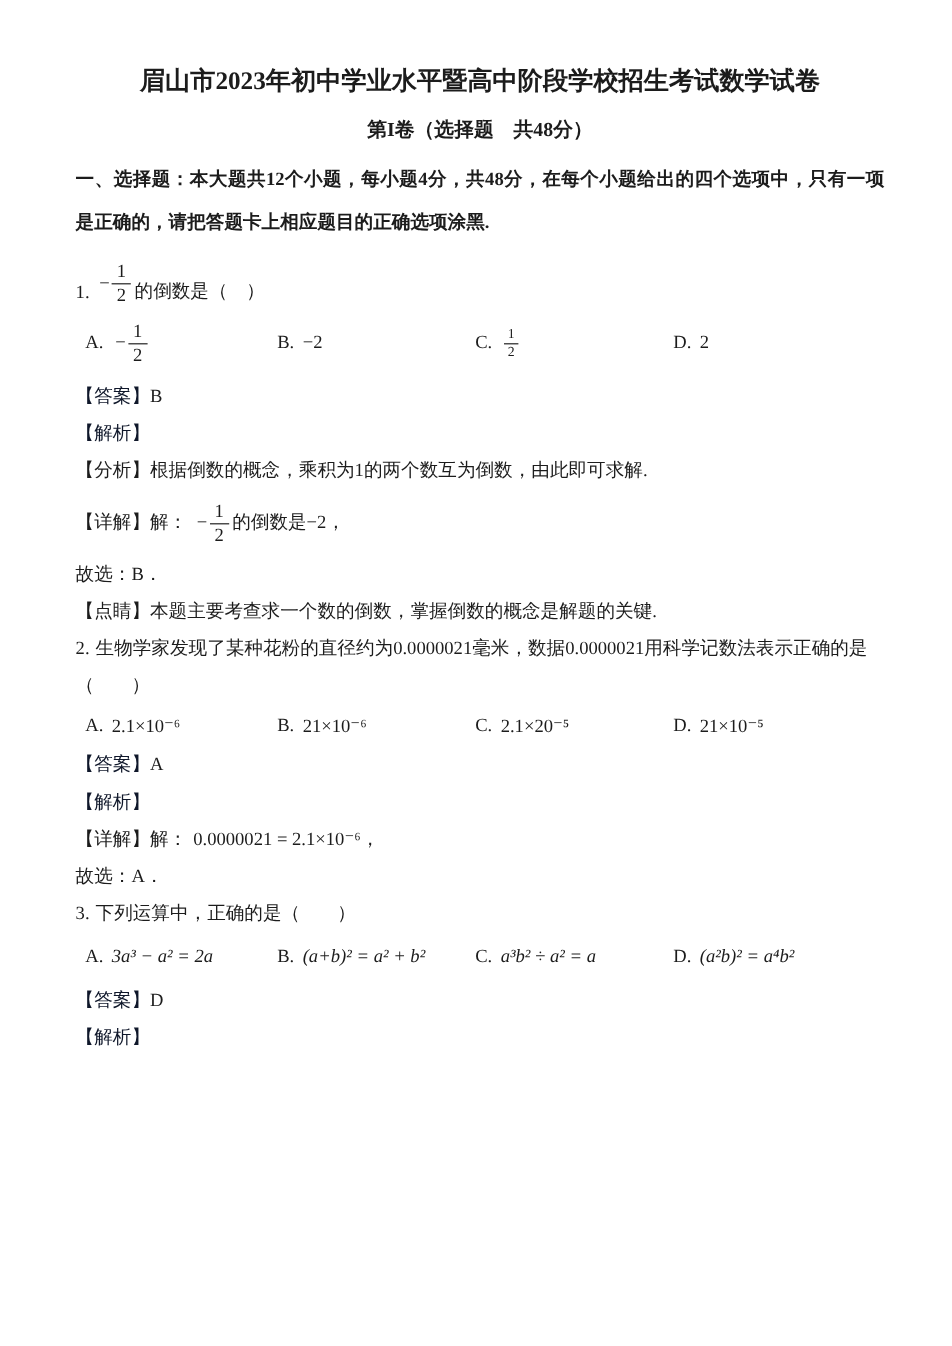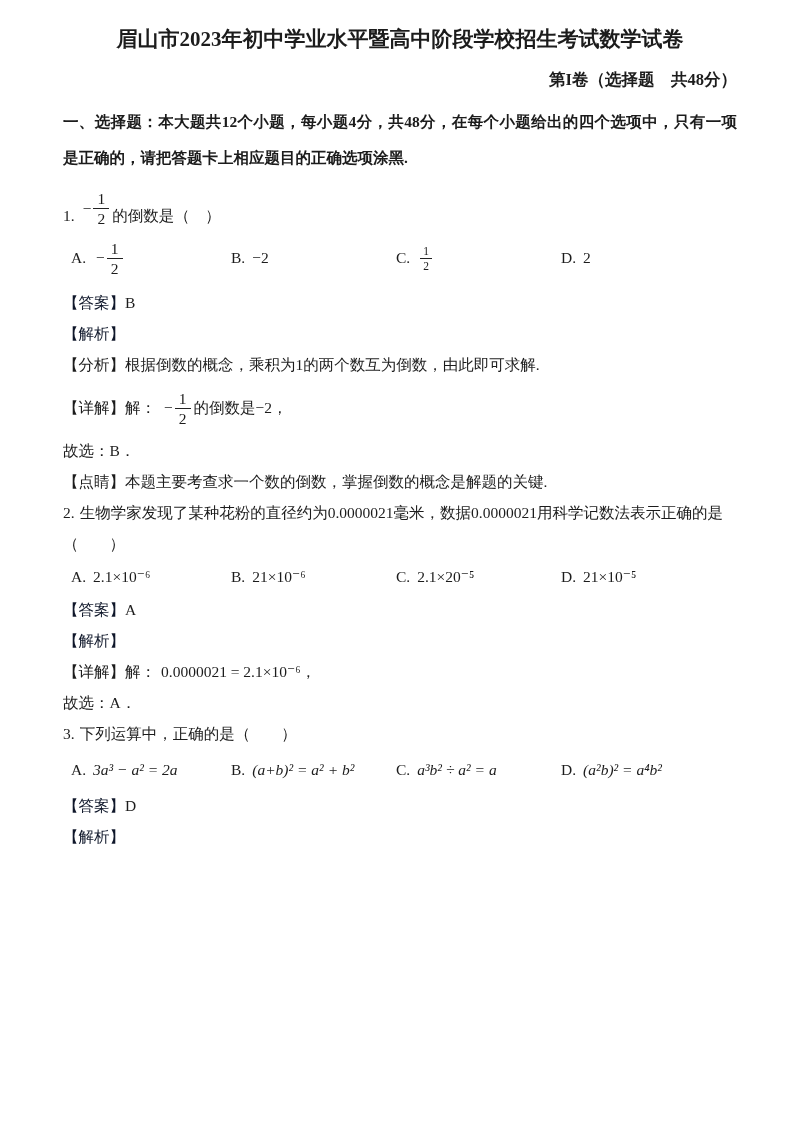--- a/index.html
+++ b/index.html
@@ -5,28 +5,28 @@
   * { box-sizing: border-box; }
   html, body { margin: 0; padding: 0; }
   body {
     width: 793px; height: 1122px;
     background: #ffffff;
     color: #1c1c1c;
     font-family: "Liberation Serif", "DejaVu Serif", serif;
     font-size: 15.5px;
     overflow: hidden;
   }
-  .page { padding: 24px 56px 0 63px; }
+  .page { padding: 52px 56px 0 63px; }
 
   .title {
     font-size: 21px; font-weight: bold; text-align: center;
     line-height: 30px; margin: 0 0 14px;
   }
   .part-heading {
-    font-size: 16.5px; font-weight: bold; text-align: right;
+    font-size: 16.5px; font-weight: bold; text-align: center;
     line-height: 24px; margin: 0 0 12px;
   }
   .instructions {
     font-weight: bold; font-size: 15.5px;
     line-height: 36px; text-align: justify;
     margin: 0 0 2px;
   }
 
   .line { margin: 0 0 9px; line-height: 22px; }
   .para { margin: 0 0 9px; line-height: 34px; text-align: justify; }

